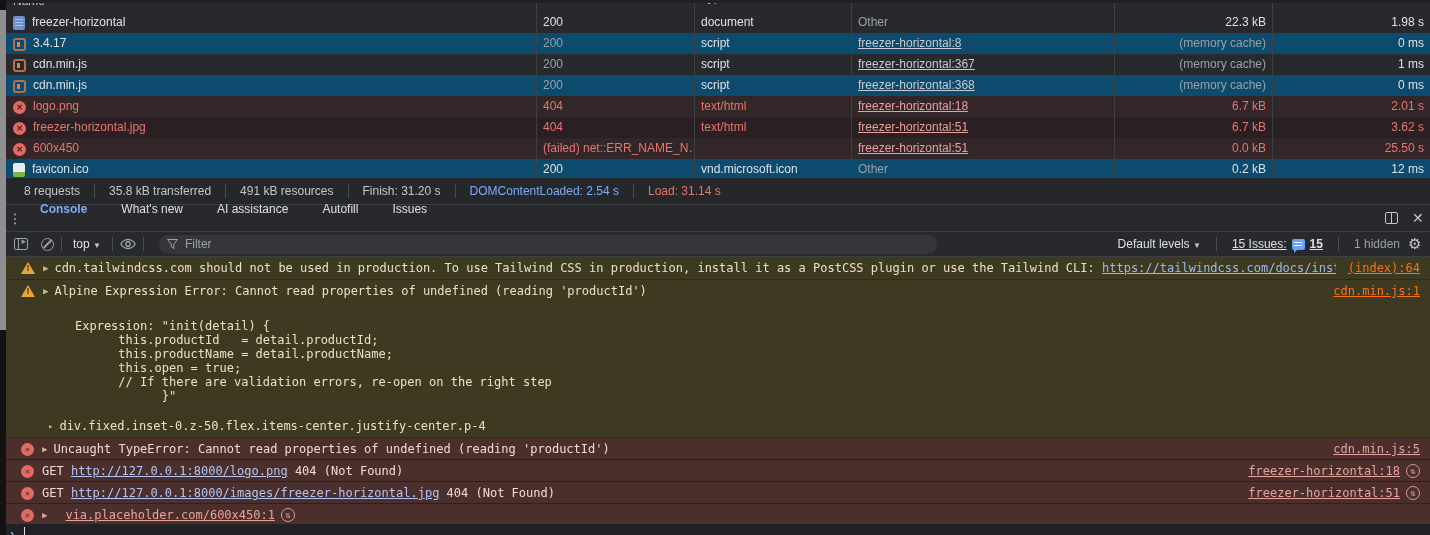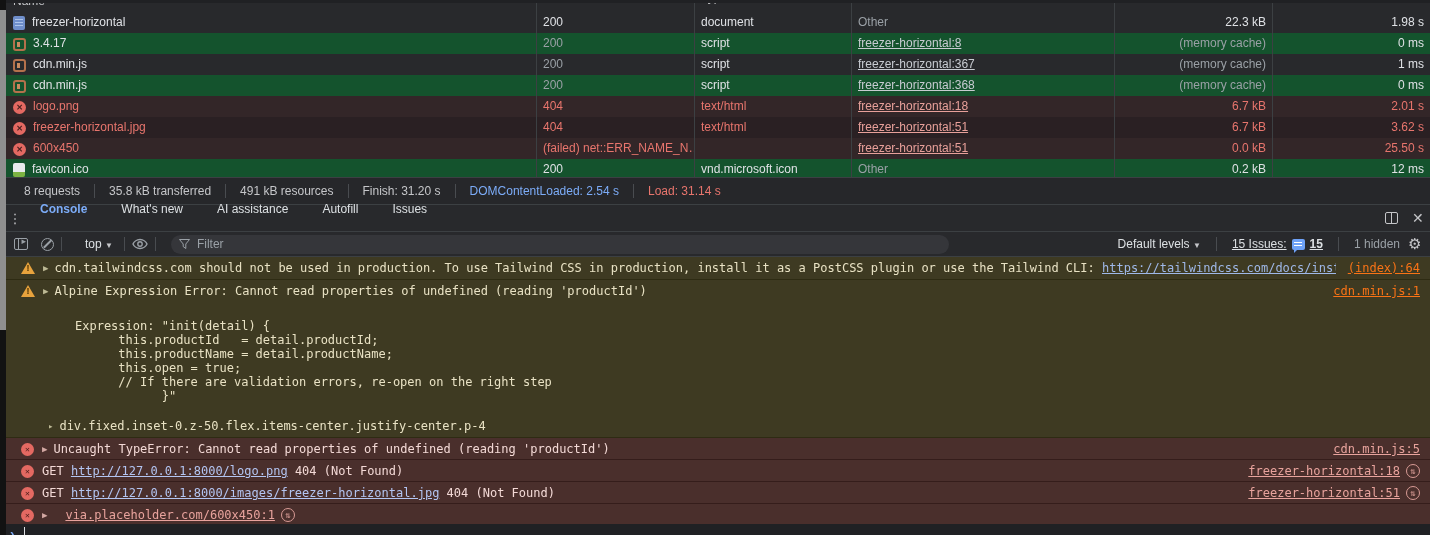--- a/index.html
+++ b/index.html
@@ -10,21 +10,21 @@
     color:#dfe1e5;
   }
   
   .left-scroll-track { position:absolute; left:0; top:0; width:6px; height:535px; background:#121212; z-index:50; }
   .left-scroll-thumb { position:absolute; left:0; top:10px; width:6px; height:320px; background:#8f8f8f; }
 
   
   .network { position:absolute; left:0; top:3px; width:1430px; }
   .net-row { display:flex; height:21px; line-height:21px; white-space:nowrap; }
   .net-row.shade-light { background:#28292c; }
-  .net-row.shade-dark  { background:#14532d; }
+  .net-row.shade-dark  { background:#0c4a6e; }
   .net-row.err.shade-light { background:#332628; }
   .net-row.err.shade-dark  { background:#2a2023; }
   .cell { overflow:hidden; border-right:1px solid #3c4043; padding:0 6px; flex:none; }
   .c-name { width:537px; padding-left:13px; display:flex; align-items:center; gap:7px; }
   .c-status { width:158px; }
   .c-type { width:157px; }
   .c-init { width:263px; }
   .c-size { width:158px; text-align:right; }
   .c-time { width:157px; text-align:right; border-right:none; }
   .muted { color:#9aa0a6; }
@@ -69,21 +69,21 @@
 
   
   .ctoolbar { position:absolute; left:0; top:232px; width:1430px; height:25px; background:#28292c;
       border-bottom:1px solid #3c4043; display:flex; align-items:center; color:#c5c6c9; }
   .tb-sep { width:1px; height:14px; background:#494c50; margin:0 7px; }
   .ic-sidebar { width:14px; height:12px; border:1.5px solid #9aa0a6; border-radius:2px; margin-left:14px; position:relative; cursor:pointer; }
   .ic-sidebar::before { content:""; position:absolute; left:3px; top:0; height:100%; border-left:1.5px solid #9aa0a6; }
   .ic-sidebar::after { content:"▸"; position:absolute; right:1px; top:-3px; font-size:9px; color:#9aa0a6; }
   .ic-block { width:13px; height:13px; border:1.5px solid #9aa0a6; border-radius:50%; margin-left:13px; position:relative; cursor:pointer; }
   .ic-block::after { content:""; position:absolute; left:0px; top:4.6px; width:11px; height:1.5px; background:#9aa0a6; transform:rotate(-45deg); }
-  .ctx-select { margin-left:12px; padding:0 4px; color:#dce0e3; cursor:pointer; }
+  .ctx-select { margin-left:0; padding:0 4px; color:#dce0e3; cursor:pointer; }
   .ctx-caret, .lvl-caret { font-size:8px; color:#c5c6c9; }
   .ic-eye { width:16px; height:16px; position:relative; cursor:pointer; }
   .filter-pill { width:778px; height:19px; margin-left:8px; background:#35363a; border-radius:10px;
       display:flex; align-items:center; padding:0 8px; gap:7px; color:#9aa0a6; cursor:text; }
   .toolbar-right { margin-left:auto; display:flex; align-items:center; gap:8px; padding-right:4px; }
   .lvl { color:#dce0e3; cursor:pointer;padding-left:18px; }
   .issues { display:flex; align-items:center; gap:5px; color:#dce0e3; cursor:pointer;text-decoration:underline; }
   .bubble { width:13px; height:11px; background:#6ea2f8; border-radius:2px; position:relative; }
   .bubble::before { content:""; position:absolute; left:2px; bottom:-3px; border:3px solid transparent; border-top-color:#6ea2f8; border-left-color:#6ea2f8; }
   .bubble::after { content:""; position:absolute; left:2.5px; top:3px; width:8px; height:4px;

